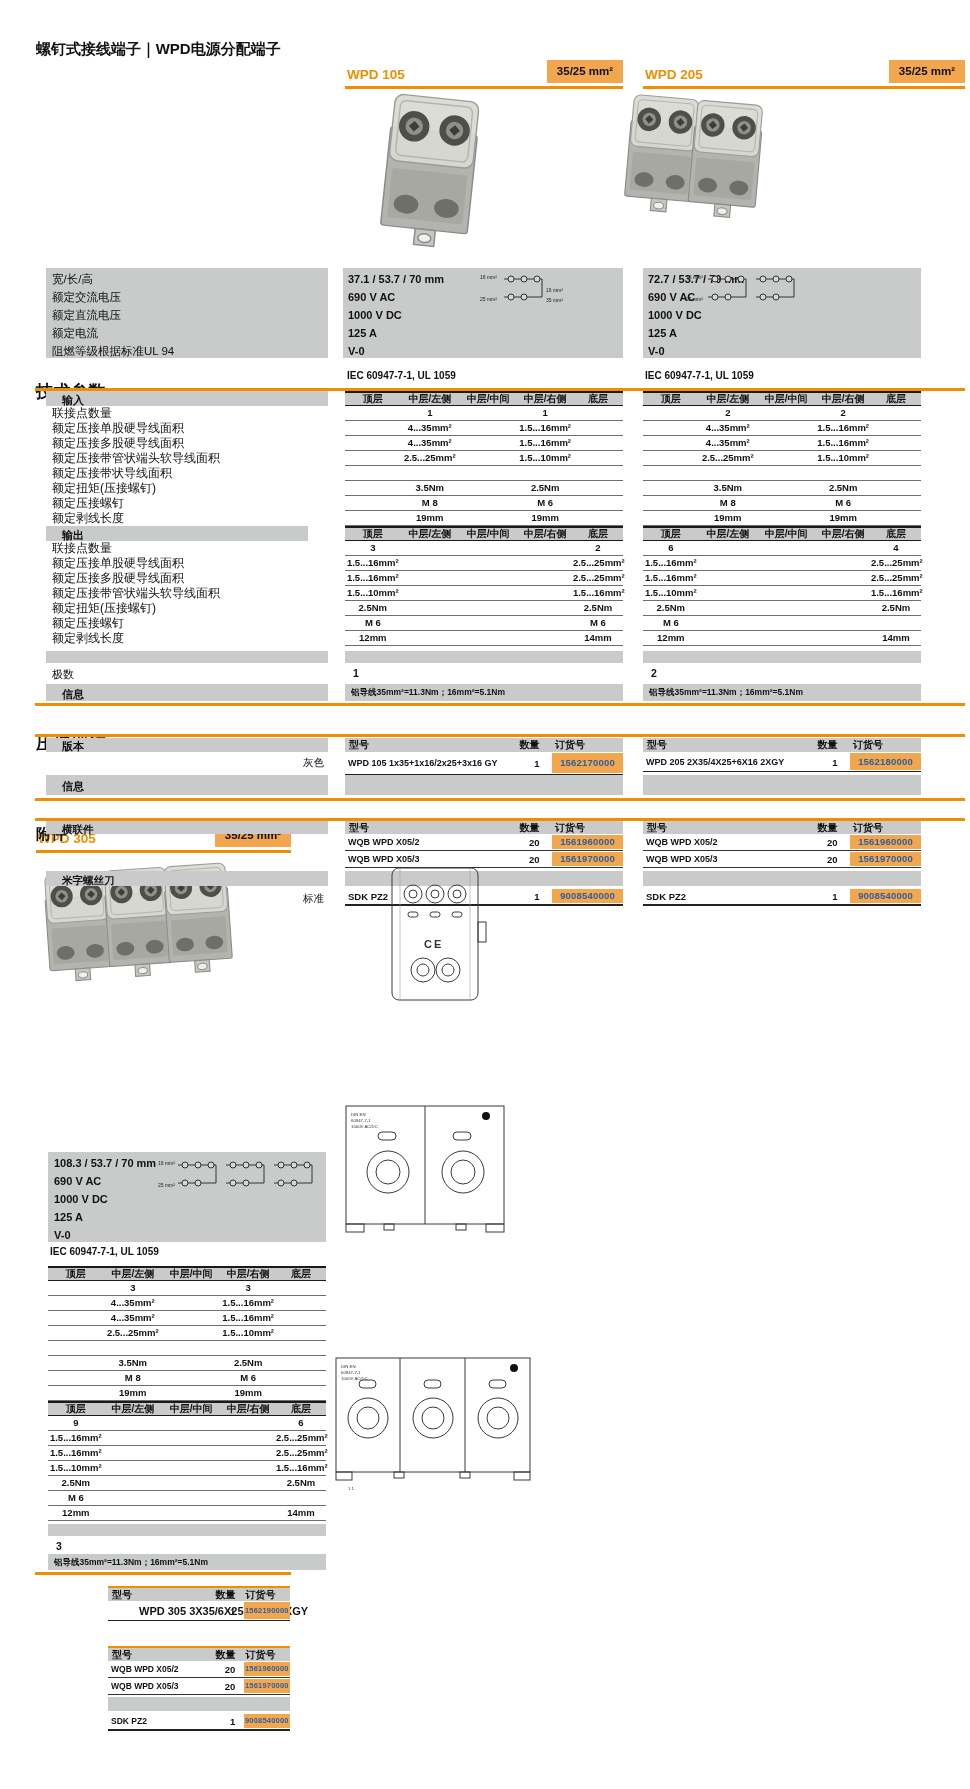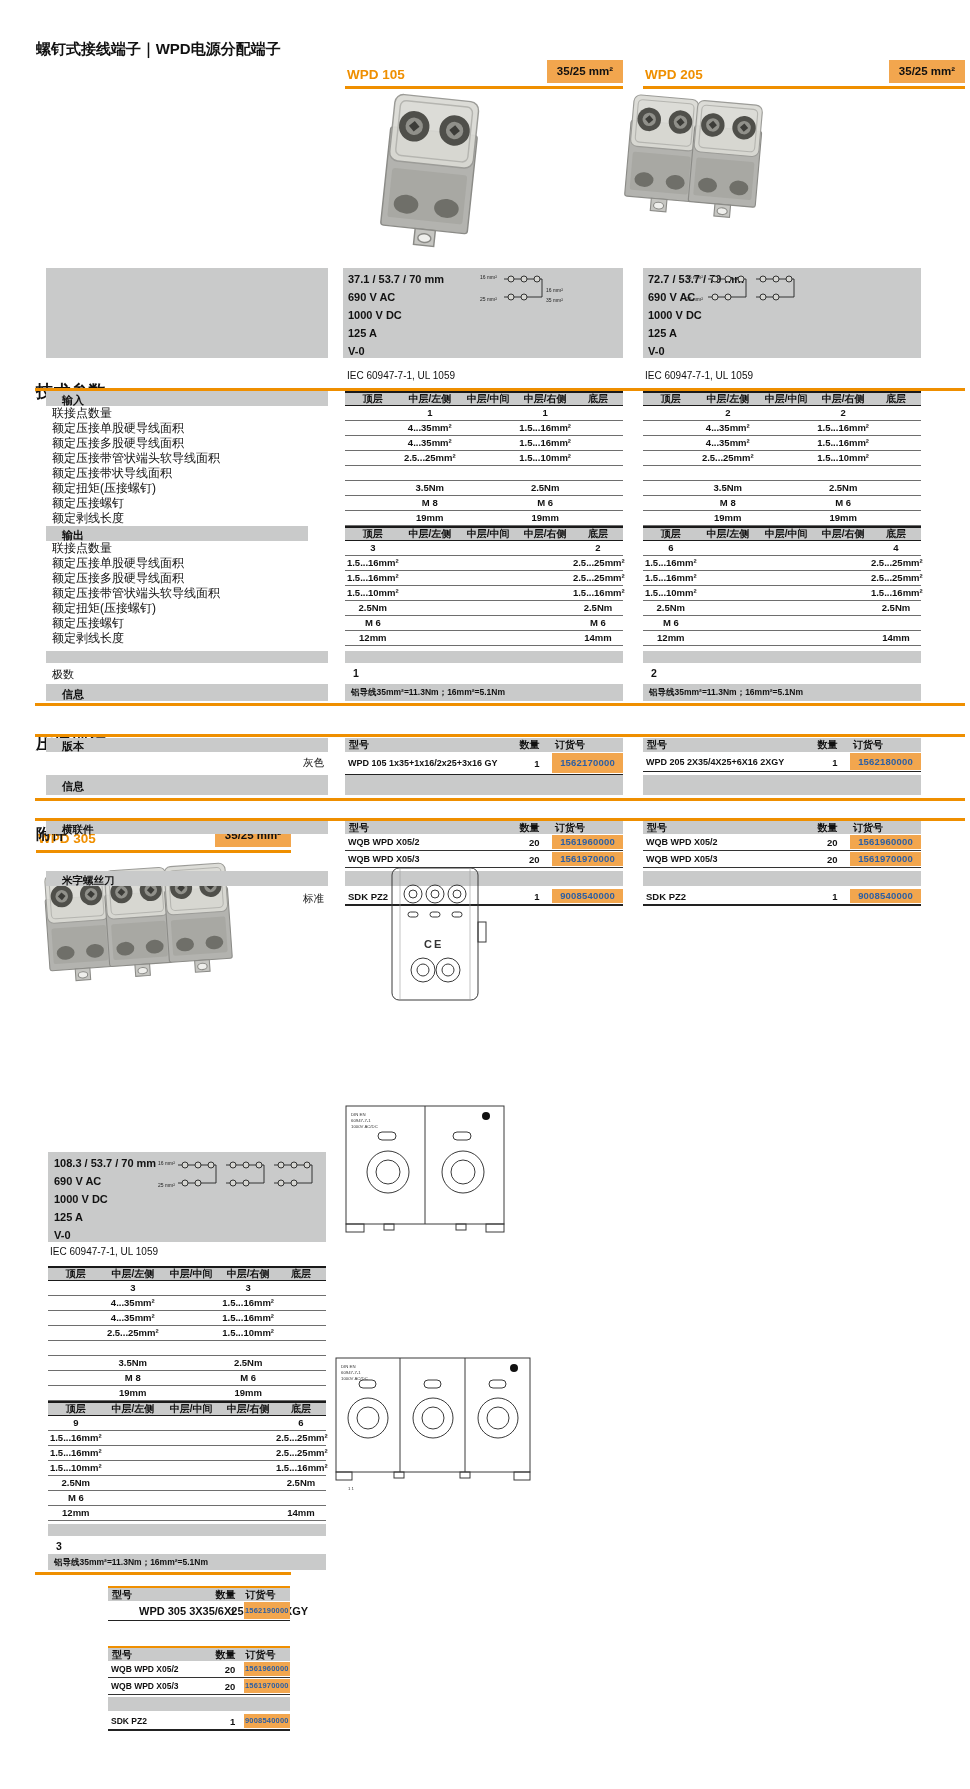--- a/index.html
+++ b/index.html
@@ -15,21 +15,21 @@
   .prodname{position:absolute;left:2px;top:7px;font-size:13.5px;font-weight:bold;color:#ef8f00;white-space:nowrap;}
   .badge{position:absolute;right:0;top:0;width:76px;height:23px;background:#f2a64e;color:#111;
          font-size:11.5px;font-weight:bold;text-align:center;line-height:23px;}
   .phline{position:absolute;left:0;right:0;top:26px;height:3px;background:#ef8f00;}
   
   .bar{position:absolute;background:#c9caca;}
   .bar-label{font-weight:bold;font-size:11px;padding-left:16px;white-space:nowrap;}
   
   .speclabels div{height:18px;line-height:18px;font-size:11.5px;white-space:nowrap;}
   .specvals div{height:18px;line-height:18px;font-size:11px;font-weight:600;white-space:nowrap;}
-  .iec{position:absolute;font-size:10px;font-weight:400;white-space:nowrap;}
+  .iec{position:absolute;font-size:10px;font-weight:700;white-space:nowrap;}
   
   .thead{position:absolute;display:flex;height:15px;background:#c9caca;box-sizing:border-box;
          border-top:2px solid #1a1a1a;border-bottom:1px solid #1a1a1a;}
   .thead span{display:block;font-size:10px;font-weight:bold;line-height:12px;text-align:center;white-space:nowrap;}
   .thead span:nth-of-type(1){width:20%;}
   .thead span:nth-of-type(2){width:21%;}
   .thead span:nth-of-type(3){width:21%;}
   .thead span:nth-of-type(4){width:20%;}
   .thead span:nth-of-type(5){width:18%;}
   .trows{position:absolute;}
@@ -129,20 +129,28 @@
   </svg>
   <svg style="left:38px;top:856px;" width="205" height="168" viewBox="0 0 205 168">
     <g transform="translate(10,12) rotate(-4 90 70) scale(1.05)">
         <use href="#wpdmod"></use>
         <use href="#wpdmod" x="57"></use>
         <use href="#wpdmod" x="114"></use>
       </g>
   </svg>
 
   <div class="bar" style="left:46px;top:268px;width:282px;height:90px;"></div>
+  <div class="abs speclabels" style="left:52px;top:270px;">
+
+  <div>宽/长/高</div>
+      <div>额定交流电压</div>
+      <div>额定直流电压</div>
+      <div>额定电流</div>
+      <div>阻燃等级根据标准UL 94</div>
+    </div>
 
   <div class="bar" style="left:343px;top:268px;width:280px;height:90px;"></div>
   <div class="abs specvals" style="left:348px;top:270px;">
 
   <div>37.1 / 53.7 / 70 mm</div>
       <div>690 V AC</div>
       <div>1000 V DC</div>
       <div>125 A</div>
       <div>V-0</div>
     </div>

